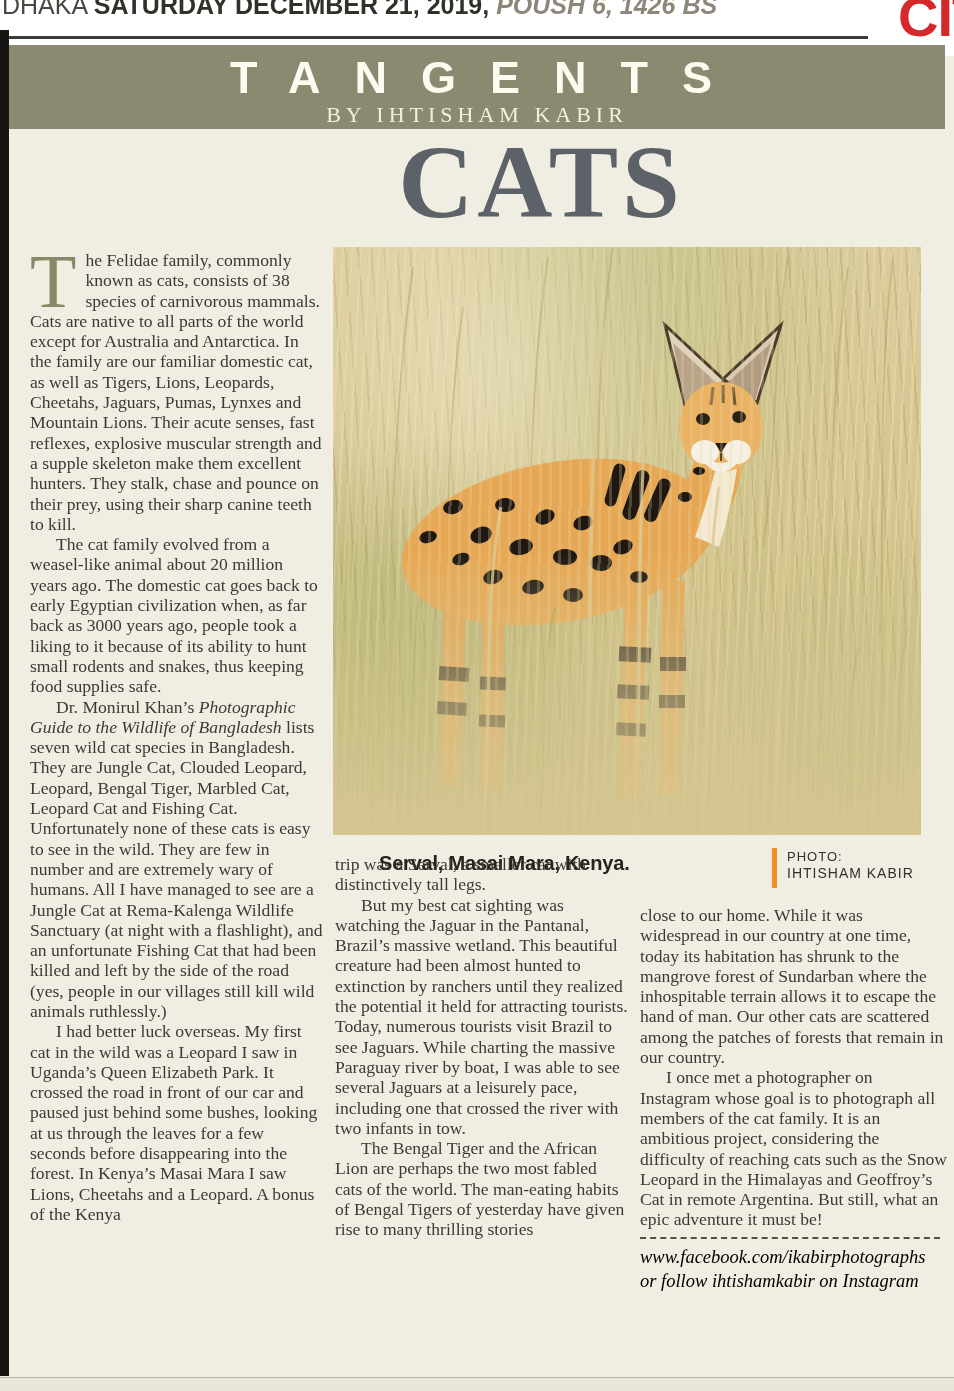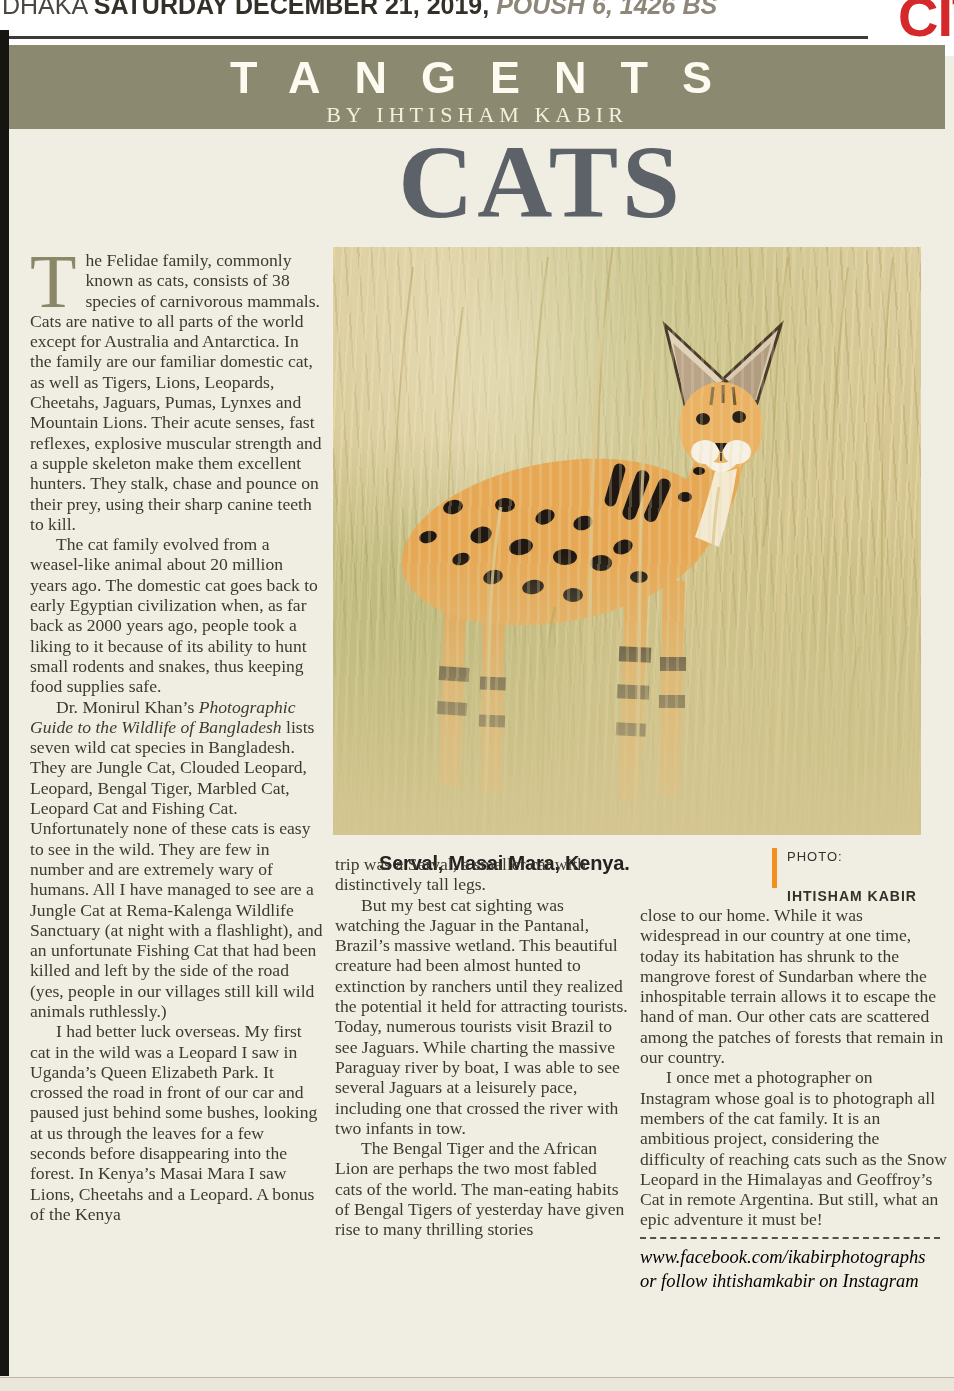--- a/index.html
+++ b/index.html
@@ -44,21 +44,21 @@
   .photo-figure::after{content:"";position:absolute;inset:0;
     background:linear-gradient(to bottom, rgba(216,202,150,0) 52%, rgba(216,202,150,.55) 74%, rgba(214,199,146,.92) 100%),
       repeating-linear-gradient(91deg, rgba(231,216,168,.25) 0 3px, transparent 3px 10px);}
   
   .caption-row{position:absolute;top:848px;left:335px;width:610px;height:52px;}
   .photo-caption{position:absolute;top:4px;left:0;font-family:"Liberation Sans",sans-serif;font-weight:bold;font-size:20px;color:#24231f;letter-spacing:-0.2px;margin-left:44px;}
   .photo-credit{position:absolute;top:0;left:437px;display:flex;}
   .credit-accent-bar{width:5px;height:40px;background:#f28f1d;margin-right:10px;}
   .credit-text{font-family:"Liberation Sans",sans-serif;color:#33312c;}
   .credit-label{font-size:13px;letter-spacing:1px;line-height:17px;}
-  .credit-name{font-size:14px;font-weight:bold;letter-spacing:1px;line-height:17px;margin-top:23px;}
+  .credit-name{font-size:14px;font-weight:normal;letter-spacing:1px;line-height:17px;}
   
   .dashed-sep{border:none;border-top:2px dashed #545044;margin:7px 0 6px 0;width:300px;}
   .social-links{font-size:18.5px;line-height:24px;font-style:italic;color:#000000;}
   
   .bottom-strip{position:absolute;bottom:0;left:0;width:954px;height:13px;background:#eae6da;border-top:1px solid #bcb7a8;}
 </style>
 </head>
 <body>
 
 <div class="page">
@@ -72,21 +72,21 @@
 
   <div class="banner">
     <div class="banner-title">TANGENTS</div>
     <div class="banner-byline">BY IHTISHAM KABIR</div>
   </div>
 
   <h1 class="headline">CATS</h1>
 
   <div class="col col-left">
     <p class="first"><span class="dropcap">T</span><span>he Felidae family, commonly known as cats, consists of 38 species of carnivorous mammals. Cats are native to all parts of the world except for Australia and Antarctica. In the family are our familiar domestic cat, as well as Tigers, Lions, Leopards, Cheetahs, Jaguars, Pumas, Lynxes and Mountain Lions. Their acute senses, fast reflexes, explosive muscular strength and a supple skeleton make them excellent hunters. They stalk, chase and pounce on their prey, using their sharp canine teeth to kill.</span></p>
-    <p>The cat family evolved from a weasel-like animal about 20 million years ago. The domestic cat goes back to early Egyptian civilization when, as far back as 2000 years ago, people took a liking to it because of its ability to hunt small rodents and snakes, thus keeping food supplies safe.</p>
+    <p>The cat family evolved from a weasel-like animal about 20 million years ago. The domestic cat goes back to early Egyptian civilization when, as far back as 3000 years ago, people took a liking to it because of its ability to hunt small rodents and snakes, thus keeping food supplies safe.</p>
     <p><span>Dr. Monirul Khan’s </span><em class="booktitle">Photographic Guide to the Wildlife of Bangladesh</em><span> lists seven wild cat species in Bangladesh. They are Jungle Cat, Clouded Leopard, Leopard, Bengal Tiger, Marbled Cat, Leopard Cat and Fishing Cat. Unfortunately none of these cats is easy to see in the wild. They are few in number and are extremely wary of humans. All I have managed to see are a Jungle Cat at Rema-Kalenga Wildlife Sanctuary (at night with a flashlight), and an unfortunate Fishing Cat that had been killed and left by the side of the road (yes, people in our villages still kill wild animals ruthlessly.)</span></p>
     <p>I had better luck overseas. My first cat in the wild was a Leopard I saw in Uganda’s Queen Elizabeth Park. It crossed the road in front of our car and paused just behind some bushes, looking at us through the leaves for a few seconds before disappearing into the forest. In Kenya’s Masai Mara I saw Lions, Cheetahs and a Leopard. A bonus of the Kenya</p>
   </div>
 
   <figure class="photo-figure">
     <svg width="588" height="588" viewBox="0 0 588 588">
 
       <g stroke="#b9a768" stroke-width="2" opacity="0.55" fill="none">
         <path d="M40,580 C60,380 55,200 80,20"></path>
         <path d="M110,588 C120,400 105,240 130,60"></path>

